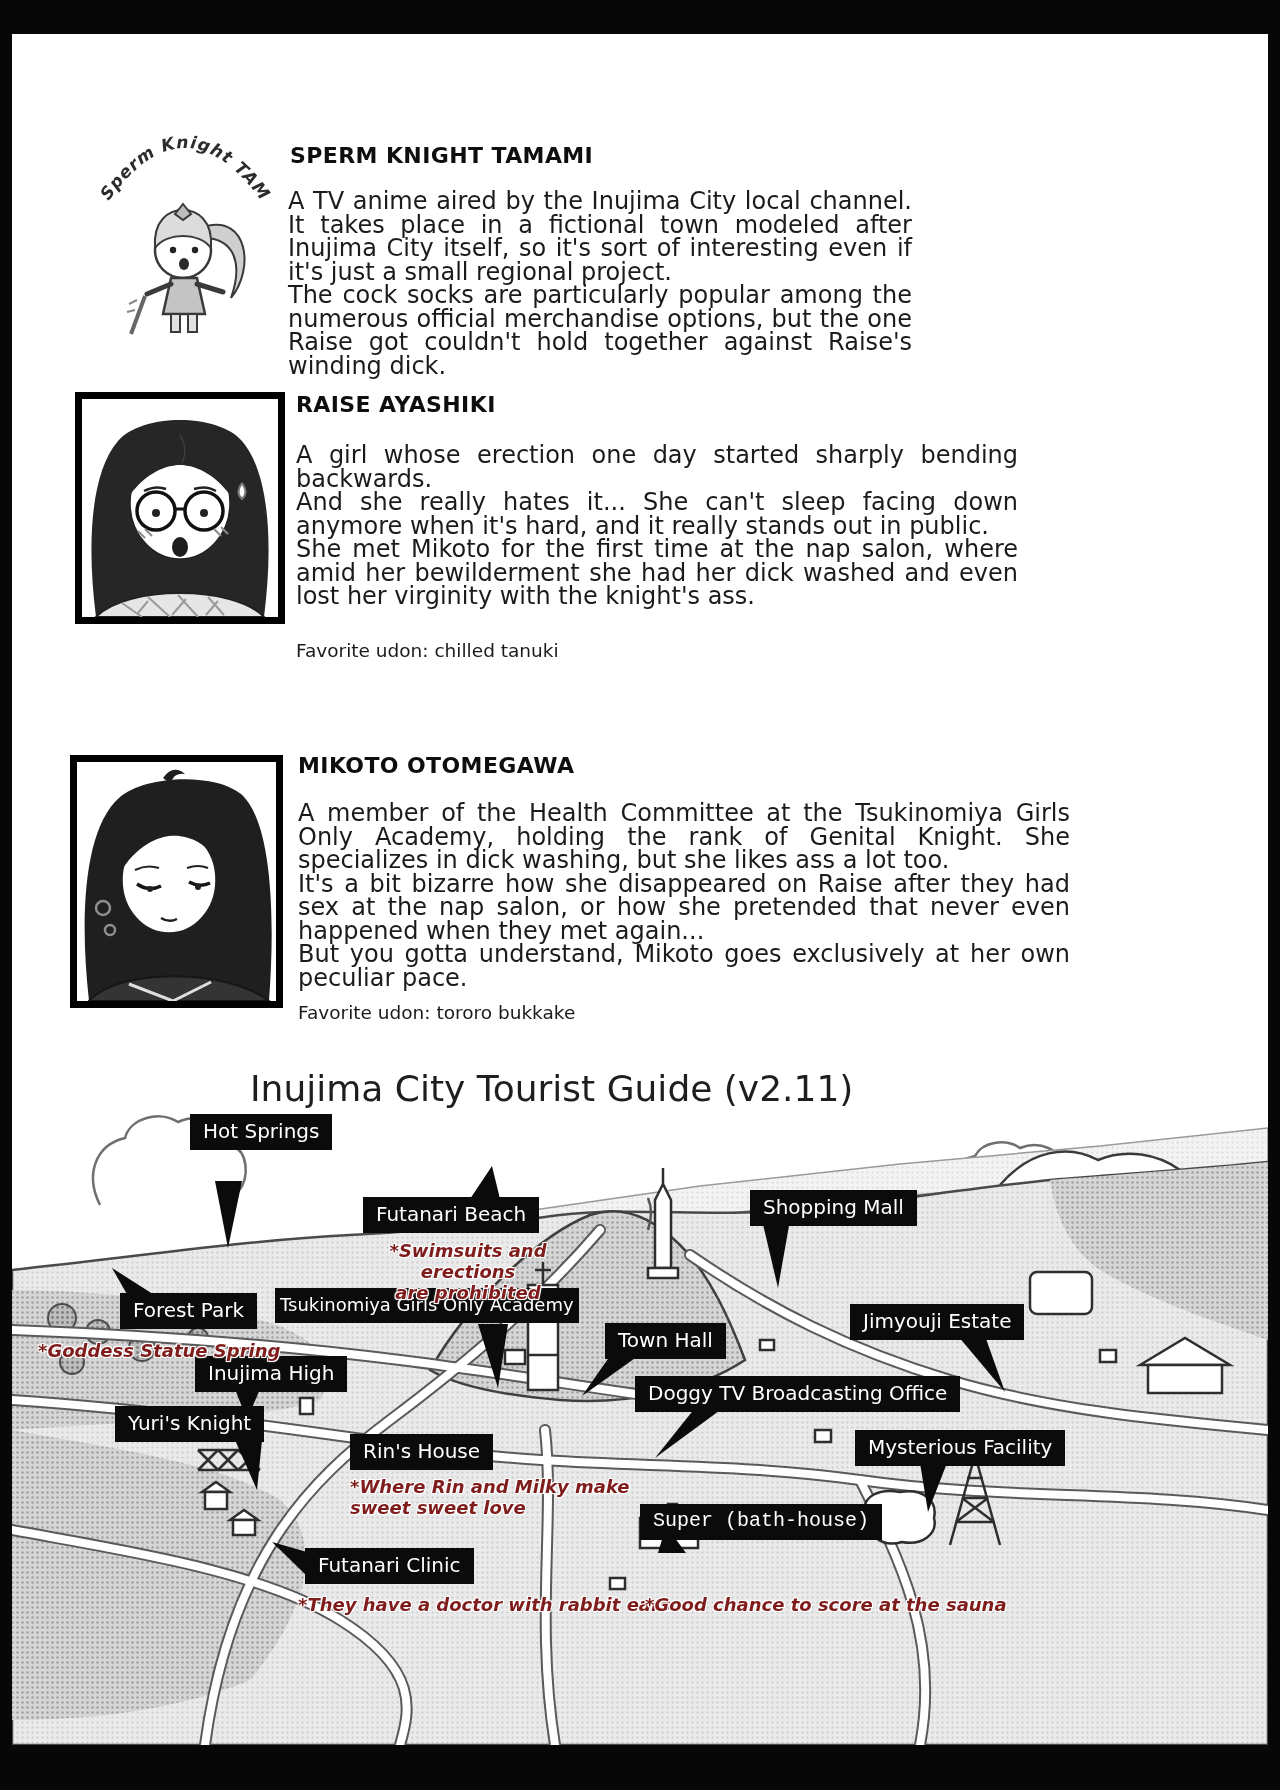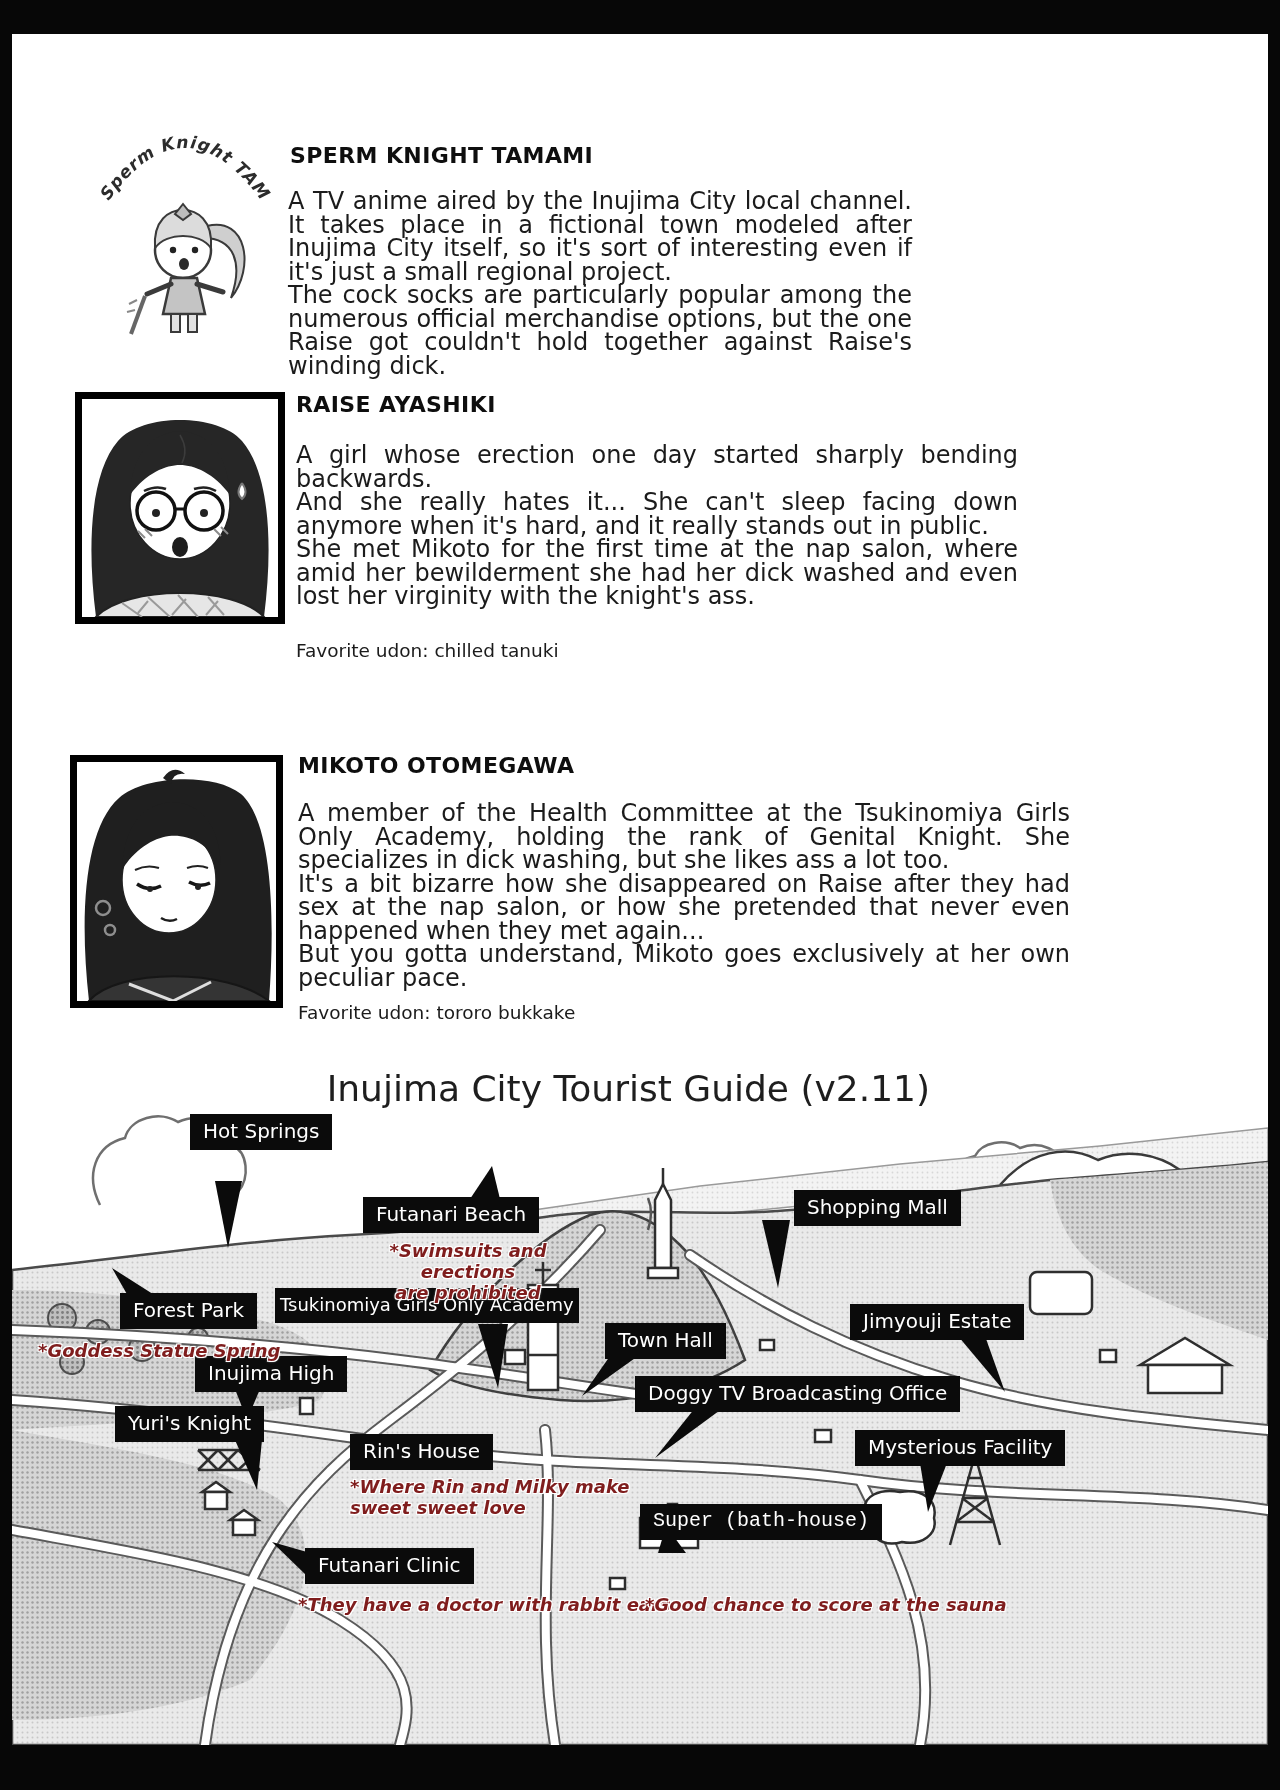--- a/index.html
+++ b/index.html
@@ -5,21 +5,21 @@
   html,body{margin:0;padding:0;background:#222;}
   #canvas{position:relative;width:1280px;height:1790px;background:#ffffff;overflow:hidden;
           font-family:"DejaVu Sans",sans-serif;}
   .bar{position:absolute;background:#070707;}
   .abs{position:absolute;}
   .heading{font-weight:800;font-size:22px;letter-spacing:.4px;color:#0e0e0e;white-space:nowrap;}
   .para{color:#1b1b1b;font-size:24px;line-height:23.5px;}
   .para p{margin:0;text-align:justify;}
   .fav{color:#1b1b1b;font-size:18.5px;}
   .portrait{position:absolute;border:7px solid #000;background:#fff;box-sizing:border-box;}
-  .map-title{position:absolute;font-size:36px;font-weight:400;color:#1e1e1e;text-align:right;white-space:nowrap;}
+  .map-title{position:absolute;font-size:36px;font-weight:400;color:#1e1e1e;text-align:left;white-space:nowrap;}
   .map-label{position:absolute;background:#0b0b0b;color:#fff;font-size:20px;line-height:1;
              padding:7px 13px 9px;white-space:nowrap;z-index:5;}
   .map-label.small{font-size:18px;padding:8px 5px 9px;}
   .map-note{position:absolute;font-style:italic;font-weight:700;font-size:18px;color:#7f1d1d;
             white-space:pre-line;z-index:6;line-height:21px;
             text-shadow:-1px -1px 0 #fff,1px -1px 0 #fff,-1px 1px 0 #fff,1px 1px 0 #fff,0 0 3px #fff;}
   .center{text-align:center;}
   svg{display:block;}
 </style>
 </head>
@@ -252,21 +252,21 @@
       <polygon points="695,1408 723,1408 655,1458"></polygon>
       <polygon points="235,1440 262,1440 257,1490"></polygon>
       <polygon points="920,1463 947,1463 928,1512"></polygon>
       <polygon points="307,1552 307,1576 272,1542"></polygon>
       <polygon points="658,1553 686,1553 666,1526"></polygon>
     </g>
   </svg>
 
   <div class="map-label" style="left:190px;top:1114px;">Hot Springs</div>
   <div class="map-label" style="left:363px;top:1197px;">Futanari Beach</div>
-  <div class="map-label" style="left:794px;top:1190px;">Shopping Mall</div>
+  <div class="map-label" style="left:750px;top:1190px;">Shopping Mall</div>
   <div class="map-label" style="left:120px;top:1293px;">Forest Park</div>
   <div class="map-label small" style="left:275px;top:1288px;">Tsukinomiya Girls Only Academy</div>
   <div class="map-label" style="left:605px;top:1323px;">Town Hall</div>
   <div class="map-label" style="left:850px;top:1304px;">Jimyouji Estate</div>
   <div class="map-label" style="left:195px;top:1356px;">Inujima High</div>
   <div class="map-label" style="left:635px;top:1376px;">Doggy TV Broadcasting Office</div>
   <div class="map-label" style="left:115px;top:1406px;">Yuri's Knight</div>
   <div class="map-label" style="left:350px;top:1434px;">Rin's House</div>
   <div class="map-label" style="left:855px;top:1430px;">Mysterious Facility</div>
   <div class="map-label" style="left:305px;top:1548px;">Futanari Clinic</div>

